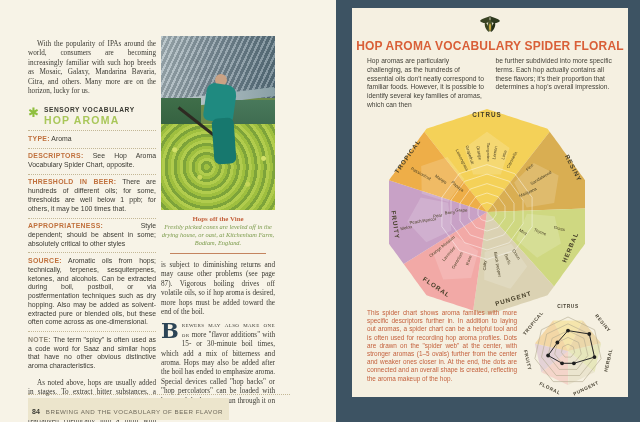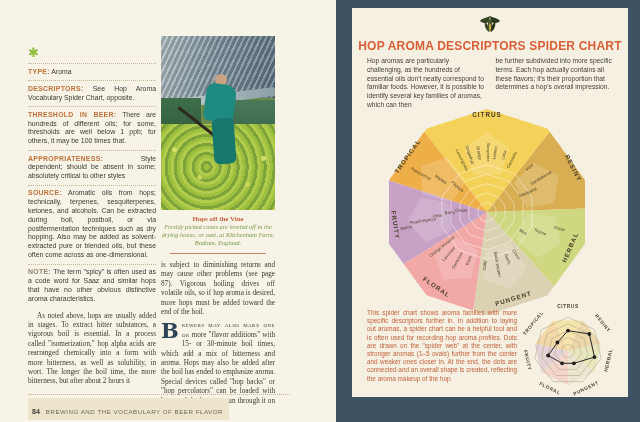--- a/index.html
+++ b/index.html
@@ -69,23 +69,28 @@
   .r-caption { position:absolute; left:15px; top:301px; width:150px; font-size:6.4px; line-height:8.2px; color:#c4613d; text-align:justify; }
   .mini-chart { position:absolute; left:164px; top:290px; }
 </style>
 </head>
 <body>
 
 <div class="spread">
 
   <div class="left-page">
     <div class="col1">
+      <p class="body-txt indent mt">With the popularity of IPAs around the world, consumers are becoming increasingly familiar with such hop breeds as Mosaic, Galaxy, Mandarina Bavaria, Citra, and others. Many more are on the horizon, lucky for us.</p>
 
       <div class="section-head">
         <span class="burst">✱</span>
+        <span>
+          <div class="eyebrow">SENSORY VOCABULARY</div>
+          <div class="hop-aroma">HOP AROMA</div>
+        </span>
       </div>
 
       <div>
         <p class="def-item"><span class="def-label">TYPE:</span> <span>Aroma</span></p>
         <p class="def-item"><span class="def-label">DESCRIPTORS:</span> <span>See Hop Aroma Vocabulary Spider Chart, opposite.</span></p>
         <p class="def-item"><span class="def-label">THRESHOLD IN BEER:</span> <span>There are hundreds of different oils; for some, thresholds are well below 1 ppb; for others, it may be 100 times that.</span></p>
         <p class="def-item"><span class="def-label">APPROPRIATENESS:</span> <span>Style dependent; should be absent in some; absolutely critical to other styles</span></p>
         <p class="def-item"><span class="def-label">SOURCE:</span> <span>Aromatic oils from hops; technically, terpenes, sesquiterpenes, ketones, and alcohols. Can be extracted during boil, postboil, or via postfermentation techniques such as dry hopping. Also may be added as solvent-extracted pure or blended oils, but these often come across as one-dimensional.</span></p>
         <p class="def-item"><span class="def-label note">NOTE:</span> <span>The term "spicy" is often used as a code word for Saaz and similar hops that have no other obvious distinctive aroma characteristics.</span></p>
       </div>
@@ -125,21 +130,21 @@
 
   <div class="right-panel">
     <svg class="hop-icon" width="26" height="26" viewBox="0 0 26 26">
       <path d="M13 3 C9 5 5 5 3 8 C6 11 10 10 12 9 Z" fill="#3a4424"></path>
       <path d="M13 3 C17 5 21 5 23 8 C20 11 16 10 14 9 Z" fill="#2e3a1e"></path>
       <path d="M13 6 C10 9 10 15 13 19 C16 15 16 9 13 6 Z" fill="#47522a"></path>
       <path d="M13 10 C11.5 12 11.5 16 13 18.5 C14.5 16 14.5 12 13 10 Z" fill="#c8a93f"></path>
       <path d="M8 9 C7 13 9 17 12 19 C12 15 11 11 8 9 Z" fill="#39431f"></path>
       <path d="M18 9 C19 13 17 17 14 19 C14 15 15 11 18 9 Z" fill="#222c14"></path>
     </svg>
-    <div class="r-title">HOP AROMA DESCRIPTORS SPIDER CHART</div>
+    <div class="r-title">HOP AROMA VOCABULARY SPIDER FLORAL</div>
     <div class="intro">
       <p>Hop aromas are particularly challenging, as the hundreds of essential oils don't neatly correspond to familiar foods. However, it is possible to identify several key families of aromas, which can then</p>
       <p>be further subdivided into more specific terms. Each hop actually contains all these flavors; it's their proportion that determines a hop's overall impression.</p>
     </div>
     <svg id="main-chart" class="main-chart" width="276" height="330" viewBox="0 0 276 330">
         <path d="M135,204L72.3,123.7L74.5,120.7L78.0,119.5L81.5,118.4L84.9,117.3L88.3,116.2L91.6,115.1L94.9,114.0L98.2,113.0L101.5,111.9L104.7,110.8L108.0,109.8L111.2,108.7L114.5,107.7L117.8,106.6L121.2,105.5L124.5,104.4L128.0,103.3L131.4,102.2L135.0,101.0L138.6,102.2L142.0,103.3L145.5,104.4L148.8,105.5L152.2,106.6L155.5,107.7L158.8,108.7L162.0,109.8L165.3,110.8L168.5,111.9L171.8,113.0L175.1,114.0L178.4,115.1L181.7,116.2L185.1,117.3L188.5,118.4L192.0,119.5L195.5,120.7L197.7,123.7L197.7,123.7Z" fill="#f4d158"></path>
         <polygon points="135.0,123.7 157.5,140.0 148.9,166.5 121.1,166.5 112.5,140.0" fill="#ffffff" opacity="0.16"></polygon>
         <path d="M135,204L197.7,123.7L199.9,126.7L202.0,129.6L204.1,132.4L206.2,135.3L208.2,138.1L210.2,140.9L212.2,143.7L214.3,146.4L216.3,149.2L218.3,152.0L220.3,154.8L222.3,157.6L224.4,160.4L226.5,163.3L228.6,166.2L230.8,169.1L233.0,172.2L233.0,175.9L233.0,179.6L233.0,183.2L233.0,186.7L233.0,190.2L233.0,193.7L233.0,197.2L233.0,200.6L233.0,200.6Z" fill="#d9ae52"></path>
         <polygon points="206.6,167.5 202.2,195.0 174.7,199.4 162.1,174.6 181.8,154.9" fill="#ffffff" opacity="0.16"></polygon>
         <path d="M135,204L233.0,200.6L233.0,204.0L233.0,207.4L233.0,210.8L233.0,214.3L233.0,217.8L233.0,221.3L233.0,224.8L233.0,228.4L233.0,232.1L233.0,235.8L230.8,238.9L228.6,241.8L226.5,244.7L224.4,247.6L222.3,250.4L220.3,253.2L218.3,256.0L216.3,258.8L214.3,261.6L212.2,264.3L210.2,267.1L208.2,269.9L206.2,272.7L204.1,275.6L202.0,278.4L202.0,278.4Z" fill="#cfd881"></path>

